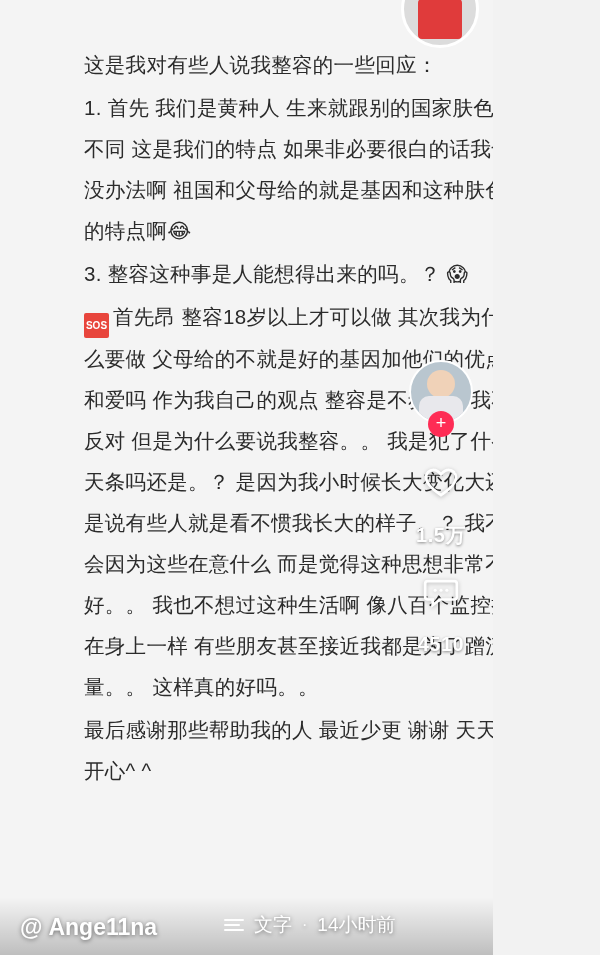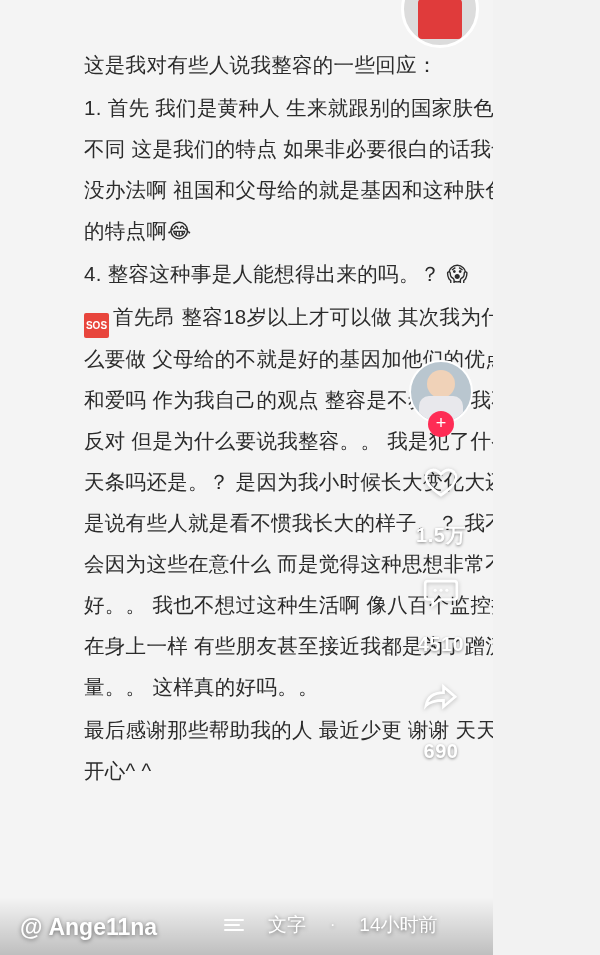--- a/index.html
+++ b/index.html
@@ -100,21 +100,21 @@
     position:absolute;left:20px;bottom:14px;
     color:#fff;font-size:23px;font-weight:bold;
     text-shadow:0 1px 4px rgba(0,0,0,0.5);
     display:flex;align-items:center;gap:6px;
   }
   .at{font-size:23px;}
   .meta{
     position:absolute;left:224px;bottom:17px;
     color:#fff;font-size:19px;
     text-shadow:0 1px 4px rgba(0,0,0,0.5);
-    display:flex;align-items:center;gap:24px;
+    display:flex;align-items:center;gap:10px;
   }
   .music-ico{display:inline-block;width:20px;height:18px;position:relative;}
   .music-ico i{
     position:absolute;left:0;height:2px;background:#fff;border-radius:1px;display:block;
   }
   .dot-sep{font-size:16px;opacity:0.95;}
   .bottom-avatar{
     position:absolute;right:16px;bottom:-26px;
     width:68px;height:68px;border-radius:50%;
     background:#3a3f46;border:2px solid rgba(255,255,255,.8);
@@ -130,21 +130,21 @@
 
 <div class="phone">
 
   <div class="top-avatar">
     <div class="inner"></div>
   </div>
 
   <div class="post">
     <p class="para">这是我对有些人说我整容的一些回应：</p>
     <p class="para">1. 首先 我们是黄种人 生来就跟别的国家肤色不同 这是我们的特点 如果非必要很白的话我也没办法啊 祖国和父母给的就是基因和这种肤色的特点啊😂</p>
-    <p class="para">4. 整容这种事是人能想得出来的吗。？ 😱</p>
+    <p class="para">3. 整容这种事是人能想得出来的吗。？ 😱</p>
     <p class="para"><span class="sos">SOS</span><span>首先昂 整容18岁以上才可以做 其次我为什么要做 父母给的不就是好的基因加他们的优点和爱吗 作为我自己的观点 整容是不犯法的我不反对 但是为什么要说我整容。。 我是犯了什么天条吗还是。？ 是因为我小时候长大变化大还是说有些人就是看不惯我长大的样子。？ 我不会因为这些在意什么 而是觉得这种思想非常不好。。 我也不想过这种生活啊 像八百个监控按在身上一样 有些朋友甚至接近我都是为了蹭流量。。 这样真的好吗。。</span></p>
     <p class="para">最后感谢那些帮助我的人 最近少更 谢谢 天天开心^ ^</p>
   </div>
 
   <div class="rail">
 
     <div class="avatar-wrap">
       <div class="avatar">
         <div class="head"></div>
         <div class="body"></div>
@@ -167,28 +167,20 @@
           <path d="M4 5.5 h16 a1.5 1.5 0 0 1 1.5 1.5 v8 a1.5 1.5 0 0 1 -1.5 1.5 h-8.5 l-4.5 3.3 v-3.3 h-3 a1.5 1.5 0 0 1 -1.5 -1.5 v-8 a1.5 1.5 0 0 1 1.5 -1.5 z"></path>
           <circle cx="8.5" cy="11" r="0.9" fill="#fff" stroke="none"></circle>
           <circle cx="12" cy="11" r="0.9" fill="#fff" stroke="none"></circle>
           <circle cx="15.5" cy="11" r="0.9" fill="#fff" stroke="none"></circle>
         </svg>
       </div>
       <div class="rail-label">4510</div>
     </div>
 
 
-    <div class="rail-item">
-      <div class="rail-icon">
-        <svg width="42" height="40" viewBox="0 0 24 24" fill="none" stroke="#ffffff" stroke-width="1.6">
-          <path d="M3 16 C4 10.5 8 8.2 13.5 8.2 v-3.6 l7 6 -7 6 v-3.8 C9.5 12.8 5.5 13.4 3 16 z"></path>
-        </svg>
-      </div>
-      <div class="rail-label">690</div>
-    </div>
 
   </div>
 
   <div class="watermark"></div>
   <div class="bottom">
     <div class="username">
       <span class="at">@</span>
       <span>Ange11na</span>
     </div>
     <div class="meta">

